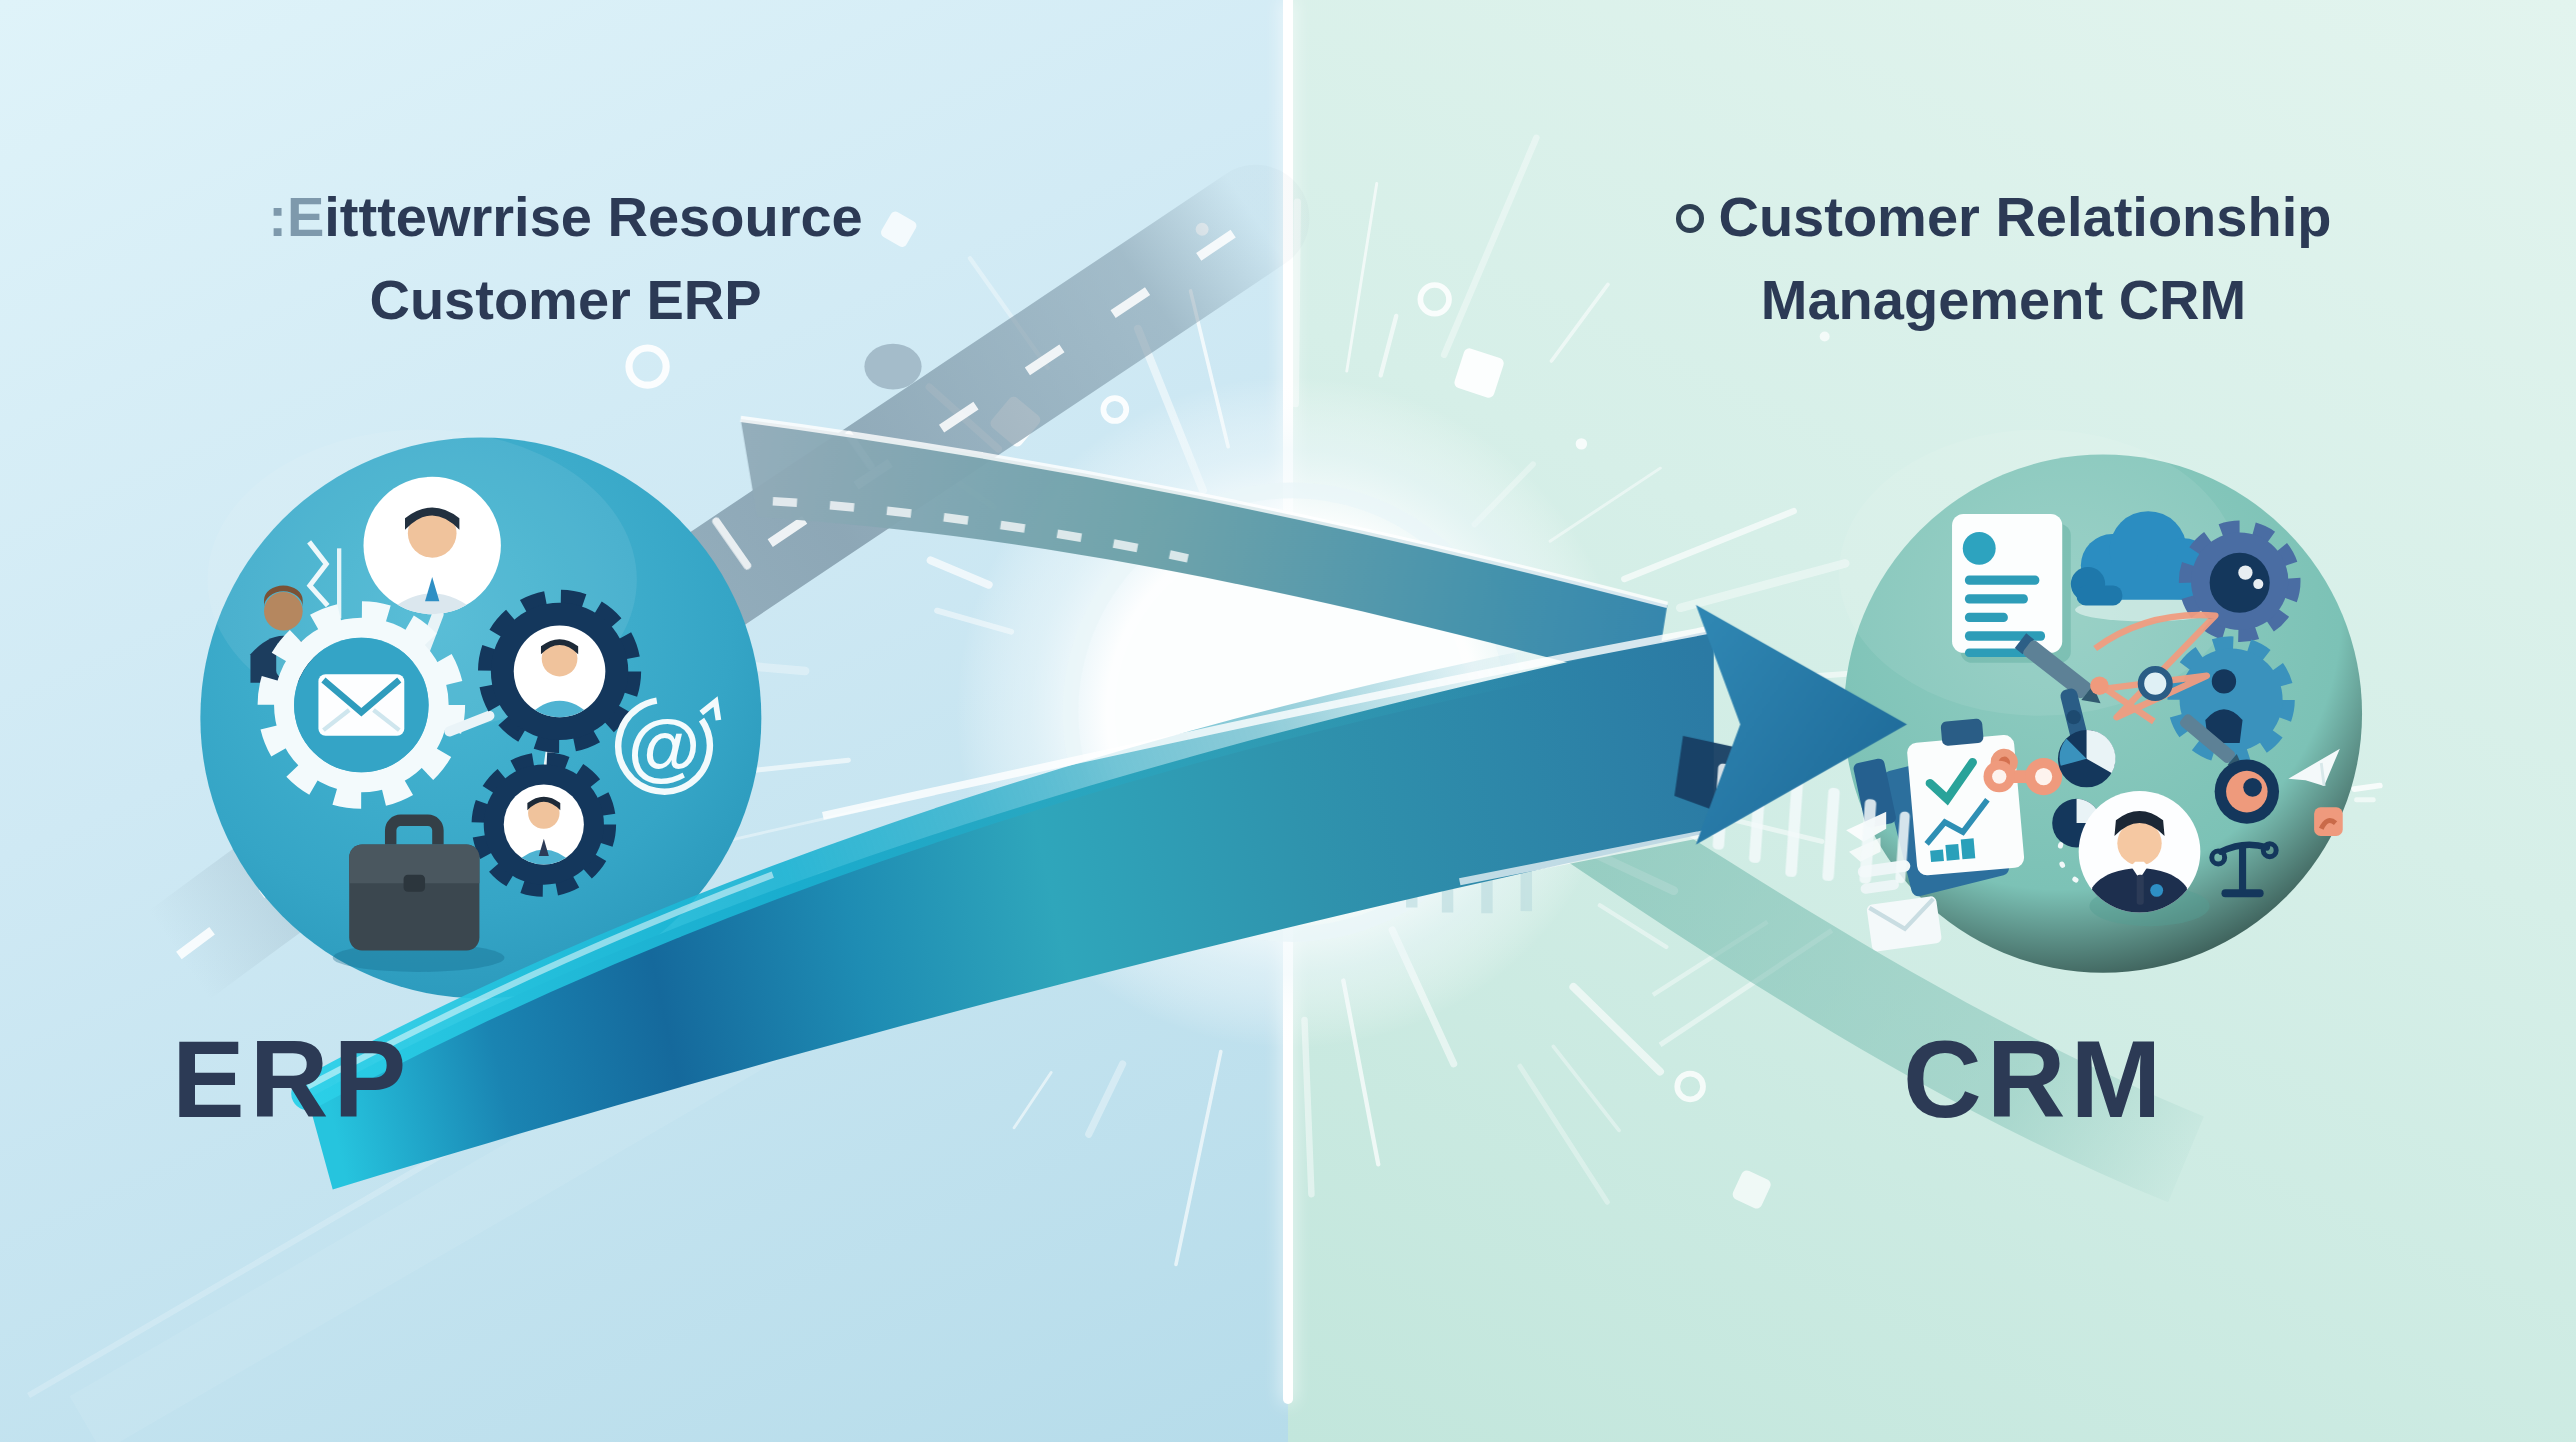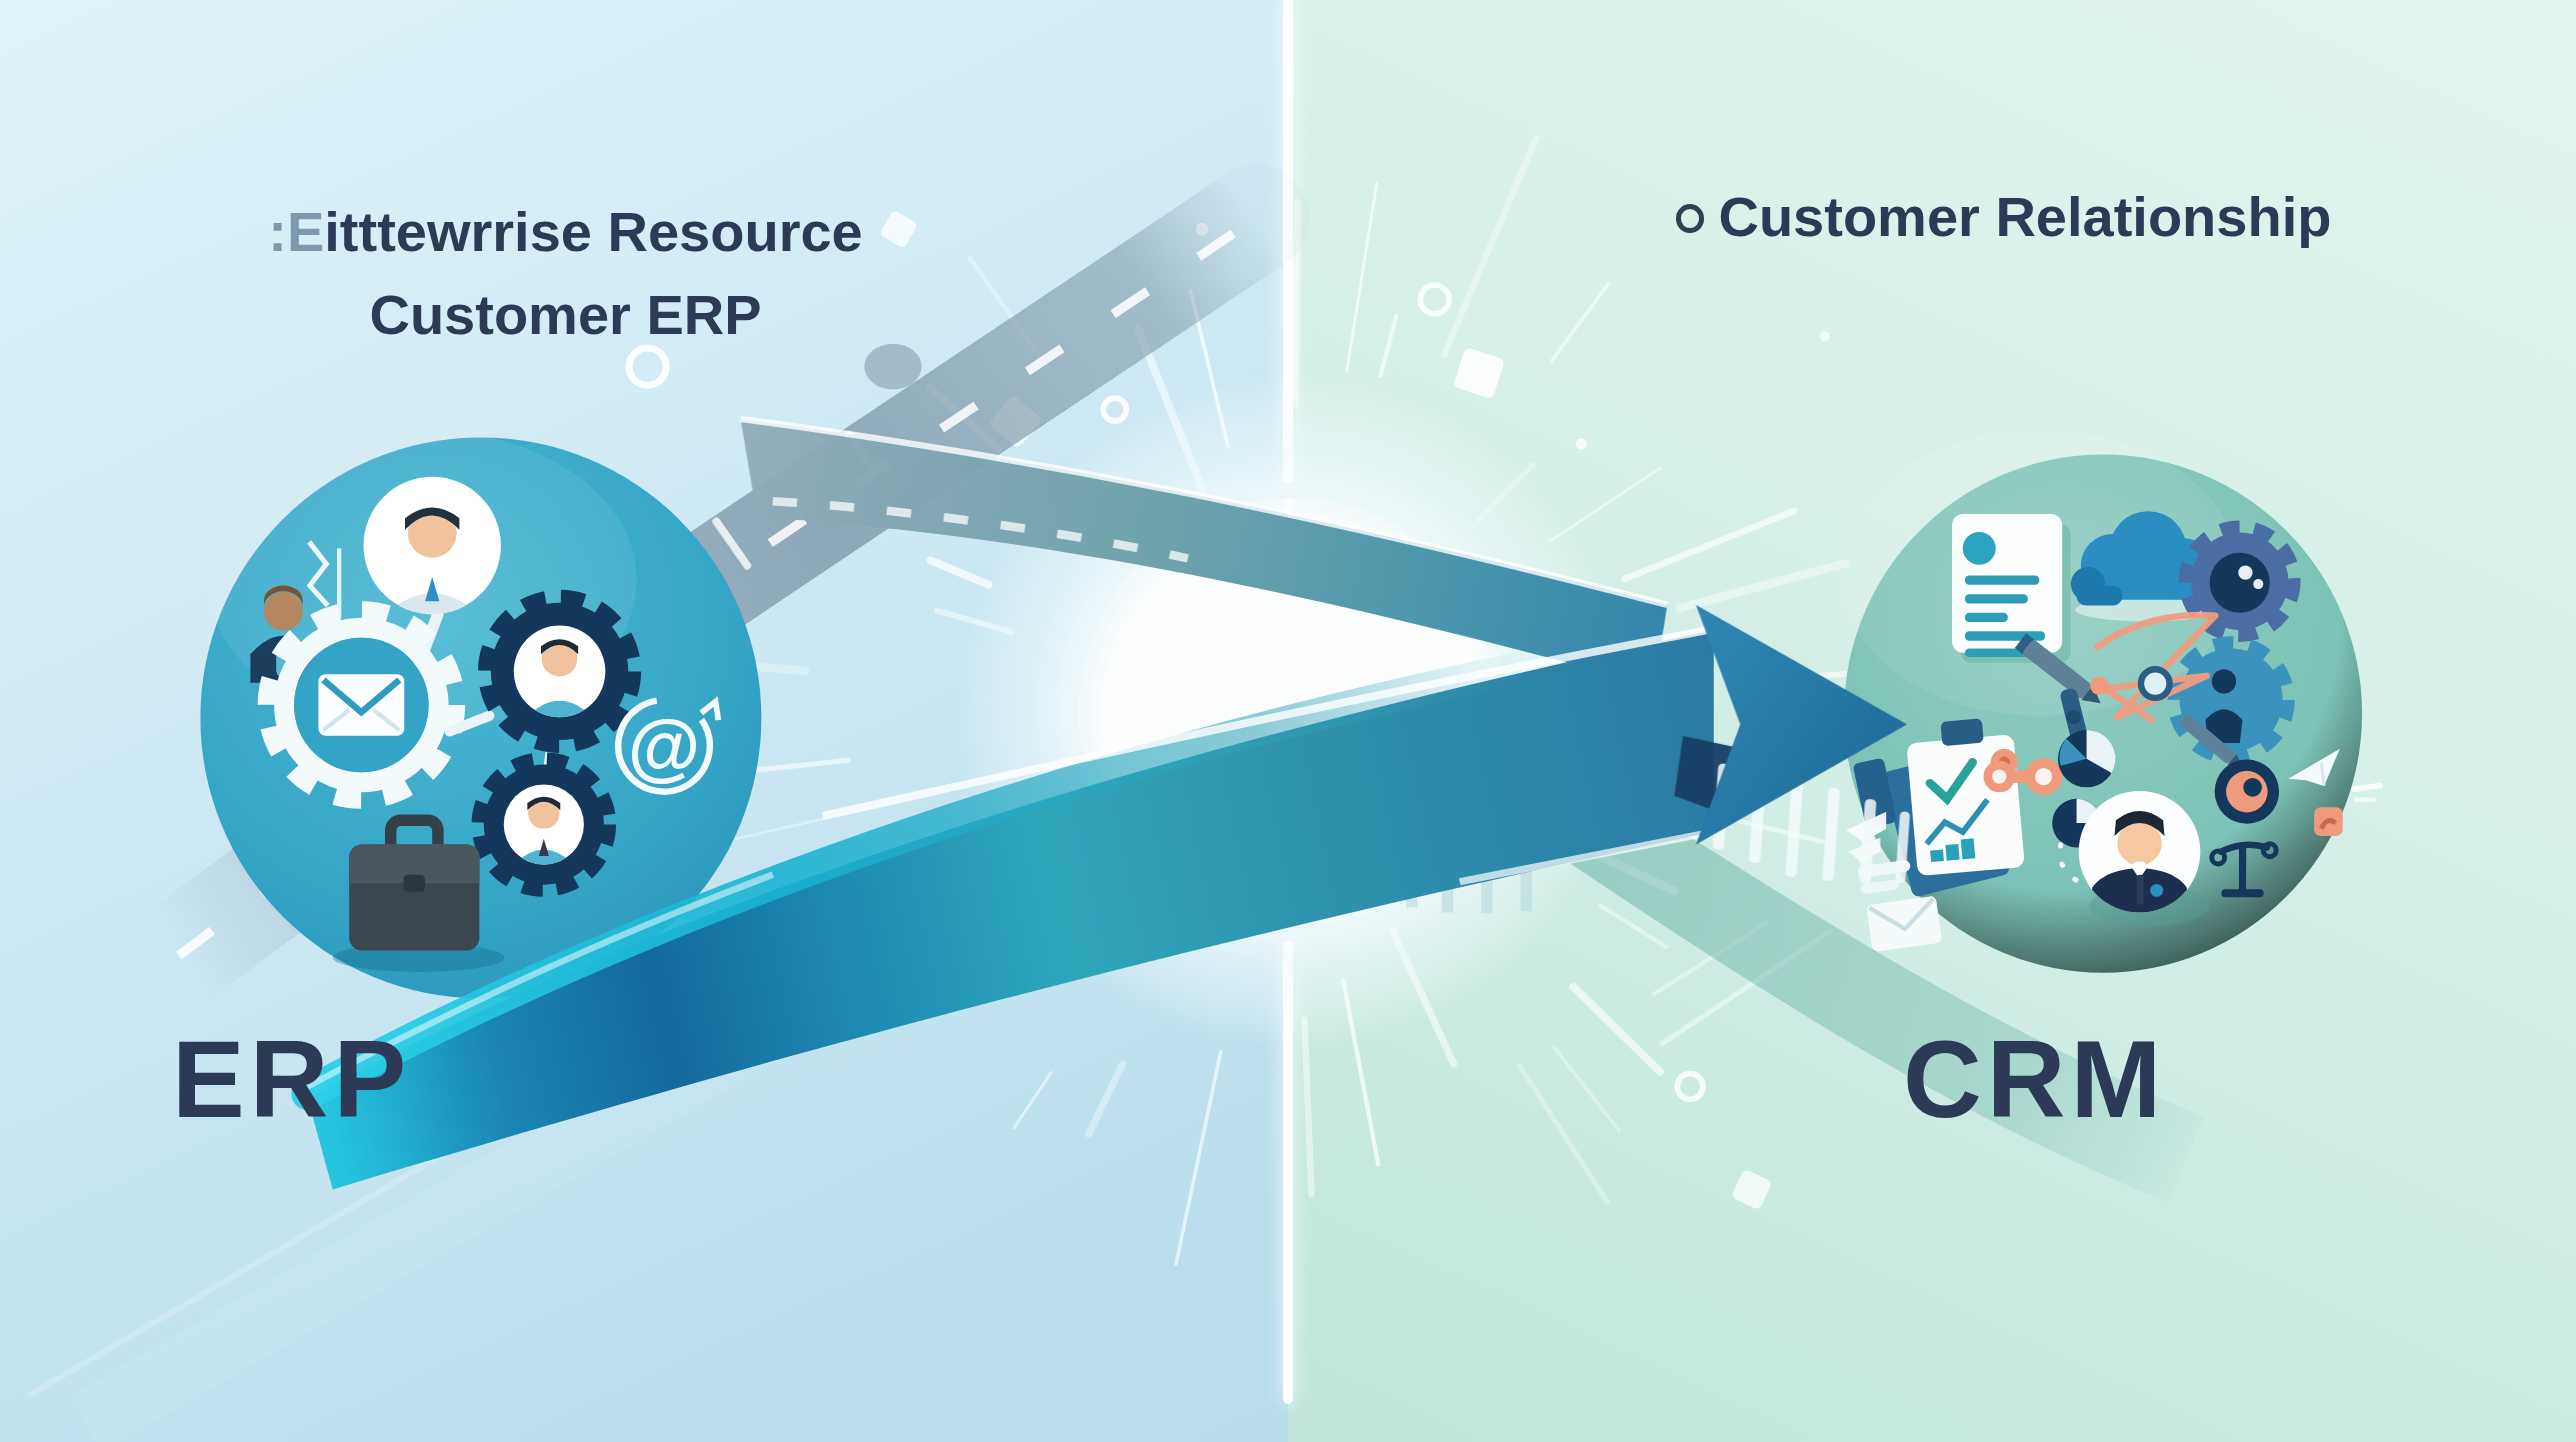--- a/index.html
+++ b/index.html
@@ -13,21 +13,21 @@
   .panel{position:absolute;top:0;height:1443px;width:1288px;}
   .panel.left{left:0;background:linear-gradient(155deg,var(--left-bg-top) 0%,#cfe9f4 42%,var(--left-bg-bottom) 100%);}
   .panel.right{left:1288px;background:linear-gradient(205deg,var(--right-bg-top) 0%,#d6efe8 45%,var(--right-bg-bottom) 100%);}
   .divider{position:absolute;left:1283px;top:0;width:10px;height:1404px;
            background:var(--divider);border-radius:0 0 5px 5px;
            box-shadow:0 0 18.6px rgba(255,255,255,.85);z-index:2;}
   svg.art{position:absolute;left:0;top:0;z-index:3;}
   .heading{position:absolute;z-index:5;text-align:center;color:var(--navy);
            font-weight:700;font-size:56px;line-height:83px;white-space:nowrap;}
   .heading .prefix{color:var(--muted-prefix);}
-  .heading.left-h{left:136px;top:190px;width:859px;}
+  .heading.left-h{left:136px;top:175px;width:859px;}
   .heading.right-h{left:1574px;top:175px;width:859px;text-align:center;}
   .bullet-ring{display:inline-block;width:18.6px;height:18.6px;border:5.7px solid #2e4053;
                border-radius:50%;margin-right:14.3px;transform:translateY(-2.9px);}
   .acronym{position:absolute;z-index:5;text-align:left;color:var(--navy);
            font-weight:700;font-size:109px;letter-spacing:5px;}
   .acronym.erp{left:172px;top:1016px;width:572px;}
   .acronym.crm{left:1903px;top:1016px;width:572px;}
 </style>
 </head>
 <body>
@@ -446,18 +446,19 @@
     </g>
   </svg>
 
   <div class="heading left-h">
     <div><span class="prefix">:E</span><span>itttewrrise Resource</span></div>
     <div>Customer ERP</div>
   </div>
 
   <div class="heading right-h">
     <div><span class="bullet-ring"></span><span>Customer Relationship</span></div>
+    <div>Management CRM</div>
   </div>
 
   <div class="acronym erp">ERP</div>
   <div class="acronym crm">CRM</div>
 </div>
 
 
 </body></html>

